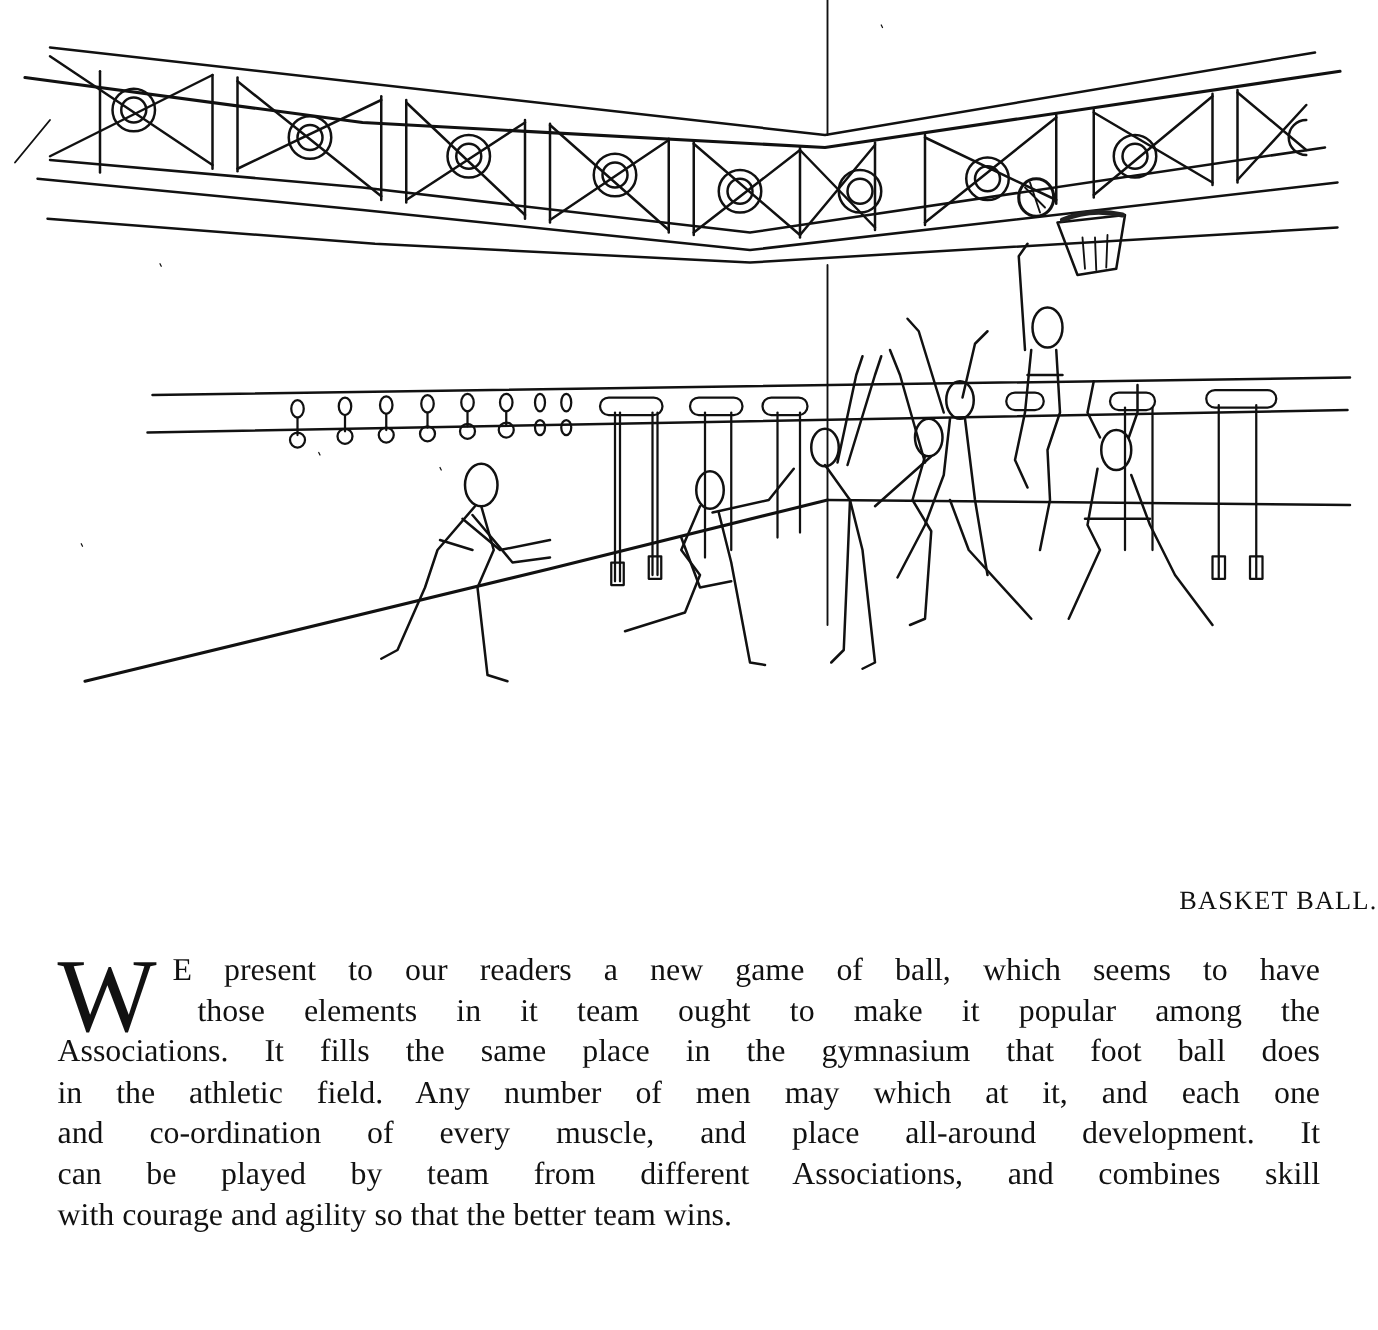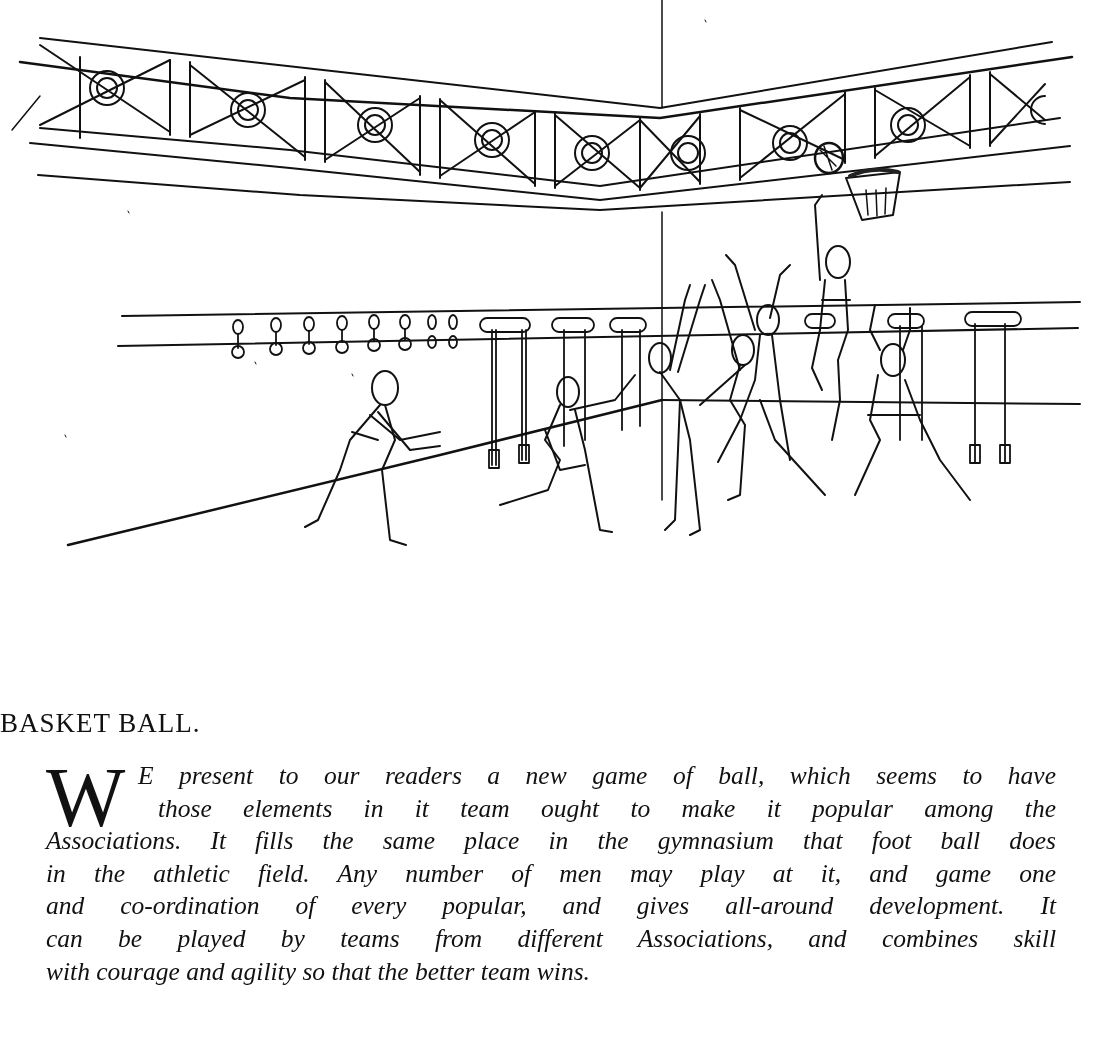--- a/index.html
+++ b/index.html
@@ -1,21 +1,21 @@
 <!DOCTYPE html>
 <html><head>
 <meta charset="utf-8">
 <style>
   html, body { margin: 0; padding: 0; background: #ffffff; }
   body { width: 1102px; height: 1064px; position: relative; overflow: hidden; font-family: "Liberation Serif", "DejaVu Serif", serif; color: #111; }
   .illustration { position: absolute; left: 0; top: 0; width: 1102px; height: 600px; }
   .illustration svg { width: 1102px; height: 600px; display: block; }
-  .title { position: absolute; left: 0; top: 708px; width: 1102px; text-align: left; font-size: 27px; letter-spacing: 1px; color: #111; }
+  .title { position: absolute; left: 0; top: 708px; width: 1102px; text-align: right; font-size: 21px; letter-spacing: 1px; color: #111; }
   .body-text { position: absolute; left: 46px; top: 760px; width: 1010px; font-size: 25.5px; line-height: 32.6px; text-align: justify; color: #111; }
-  .line { display: block; text-align: justify; text-align-last: justify; white-space: nowrap; font-style: italic; }
+  .line { display: block; text-align: justify; text-align-last: justify; white-space: nowrap; }
   .line.last { text-align-last: left; }
   .line.indent { padding-left: 112px; }
   .dropcap { position: absolute; left: 0; top: -4px; font-size: 84px; line-height: 84px; font-weight: normal; }
   .first-line { padding-left: 92px; }
 </style>
 </head>
 <body>
 
 <div class="illustration">
   <svg viewBox="0 0 1102 600" xmlns="http://www.w3.org/2000/svg" fill="none" stroke="#111" stroke-width="2" stroke-linecap="round" stroke-linejoin="round">
@@ -213,17 +213,17 @@
   </svg>
 </div>
 
 <div class="title">BASKET BALL.</div>
 
 <div class="body-text">
   <span class="dropcap">W</span>
   <span class="line first-line">E present to our readers a new game of ball, which seems to have</span>
   <span class="line indent">those elements in it team ought to make it popular among the</span>
   <span class="line">Associations.   It fills the same place in the gymnasium that foot ball does</span>
-  <span class="line">in the athletic field.   Any number of men may play at it, and game one</span>
-  <span class="line">and co-ordination of every popular, and gives all-around development.   It</span>
-  <span class="line">can be played by teams from different Associations, and combines skill</span>
+  <span class="line">in the athletic field.   Any number of men may which at it, and each one</span>
+  <span class="line">and co-ordination of every muscle, and place all-around development.   It</span>
+  <span class="line">can be played by team from different Associations, and combines skill</span>
   <span class="line last">with courage and agility so that the better team wins.</span>
 </div>
 
 </body></html>

